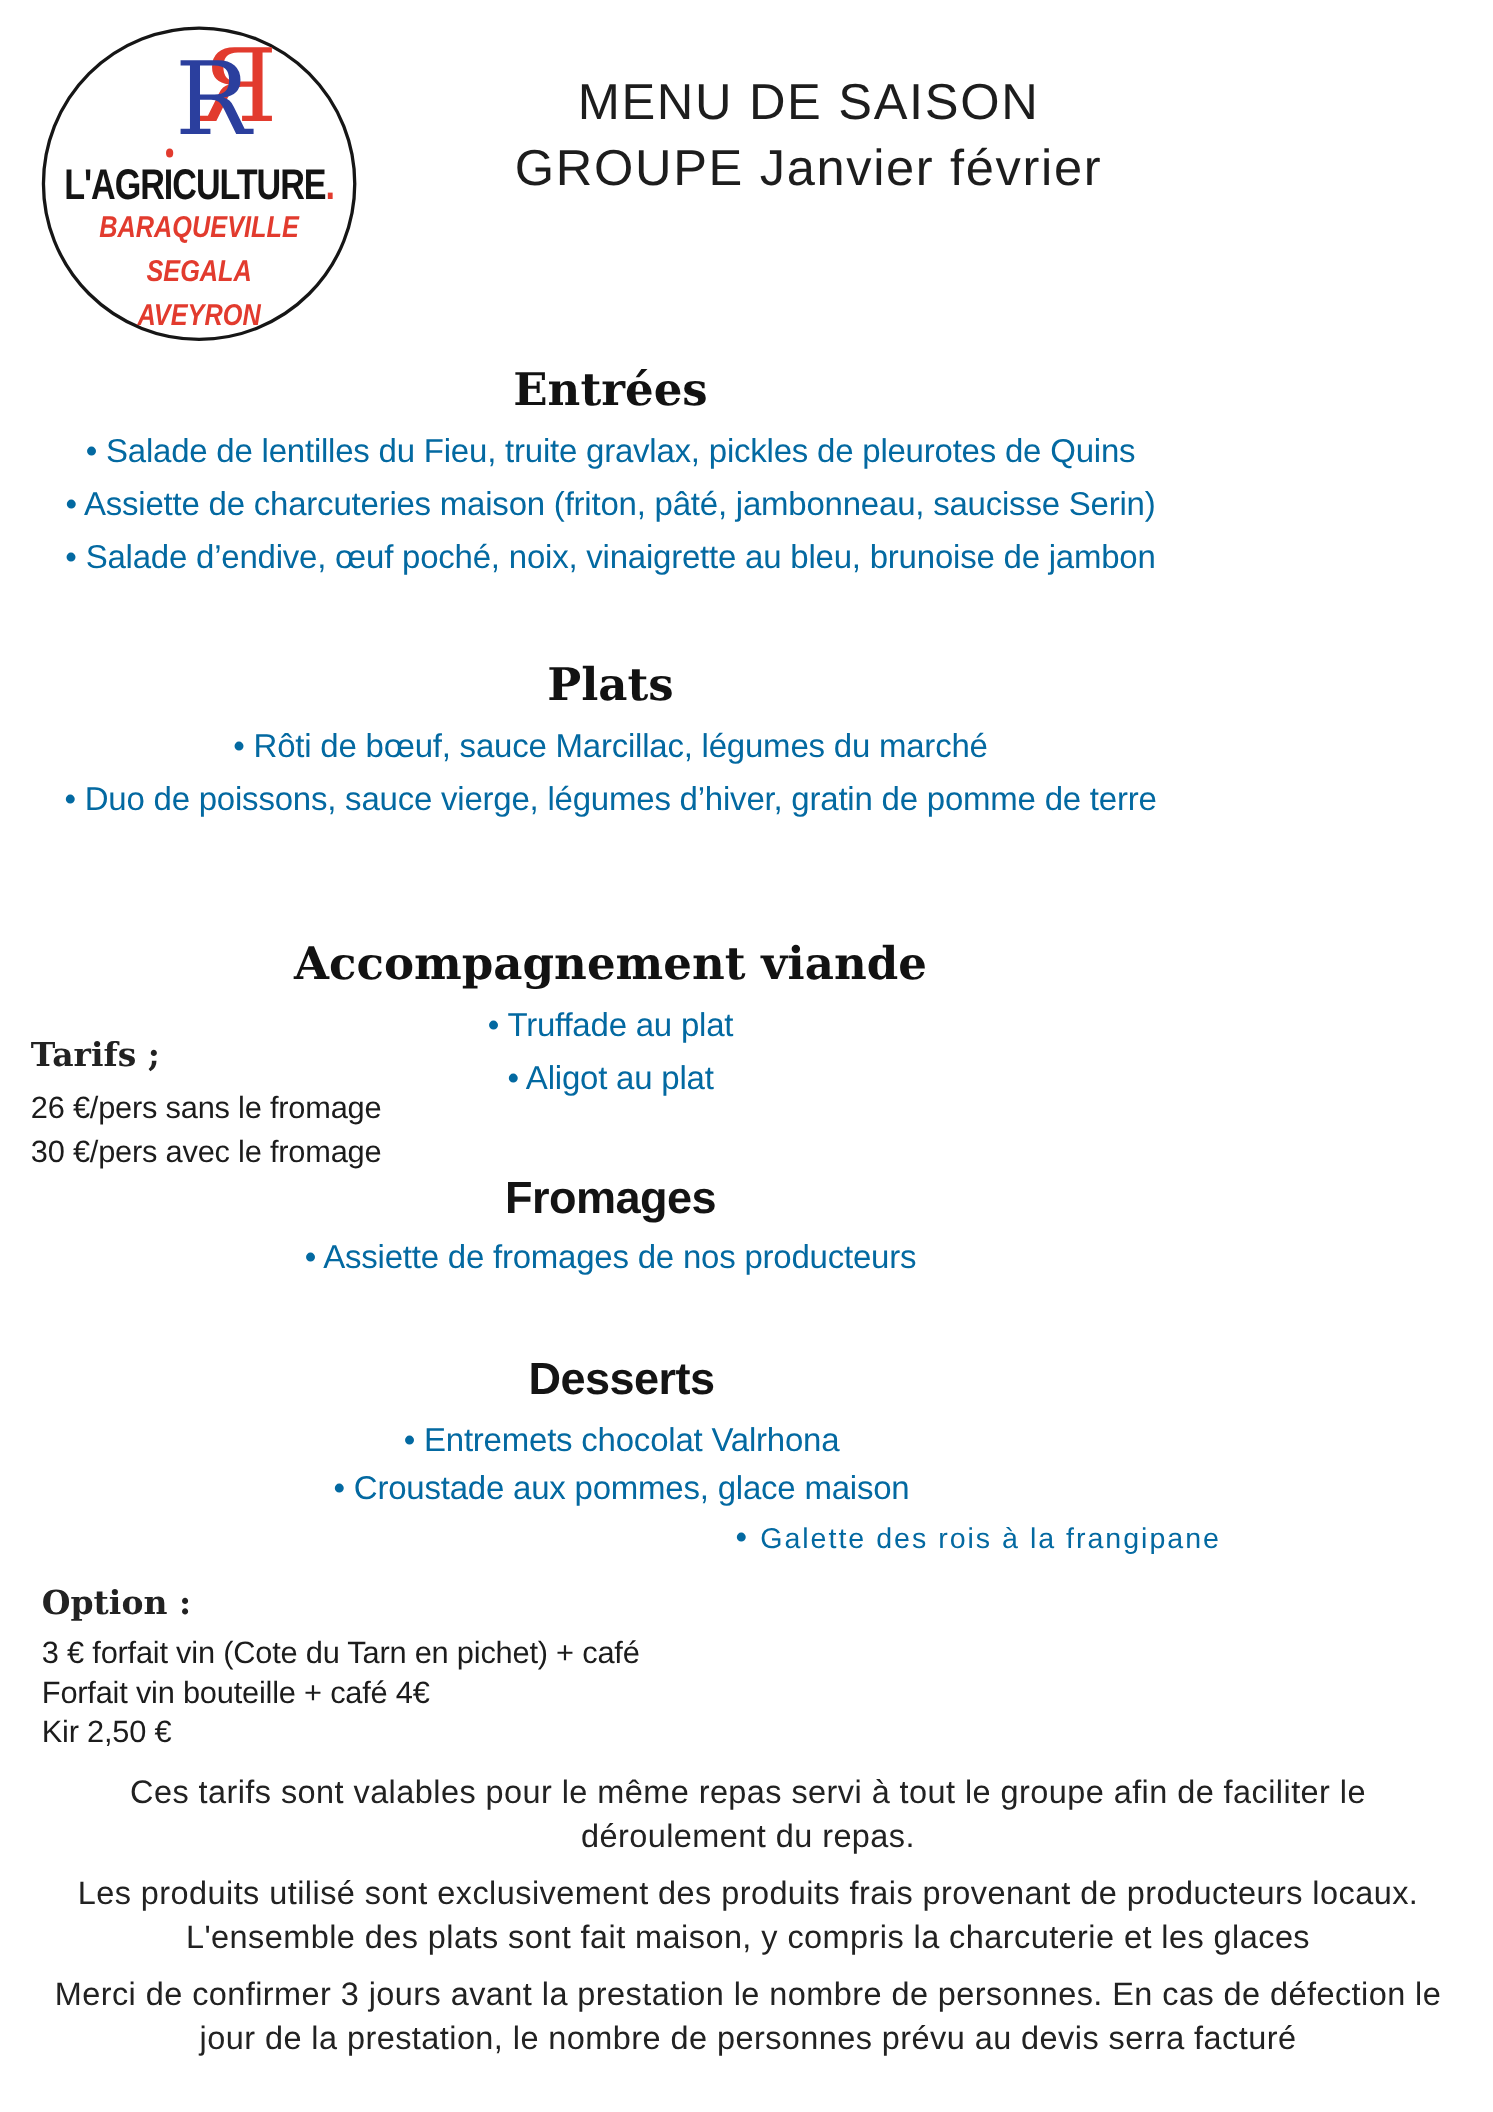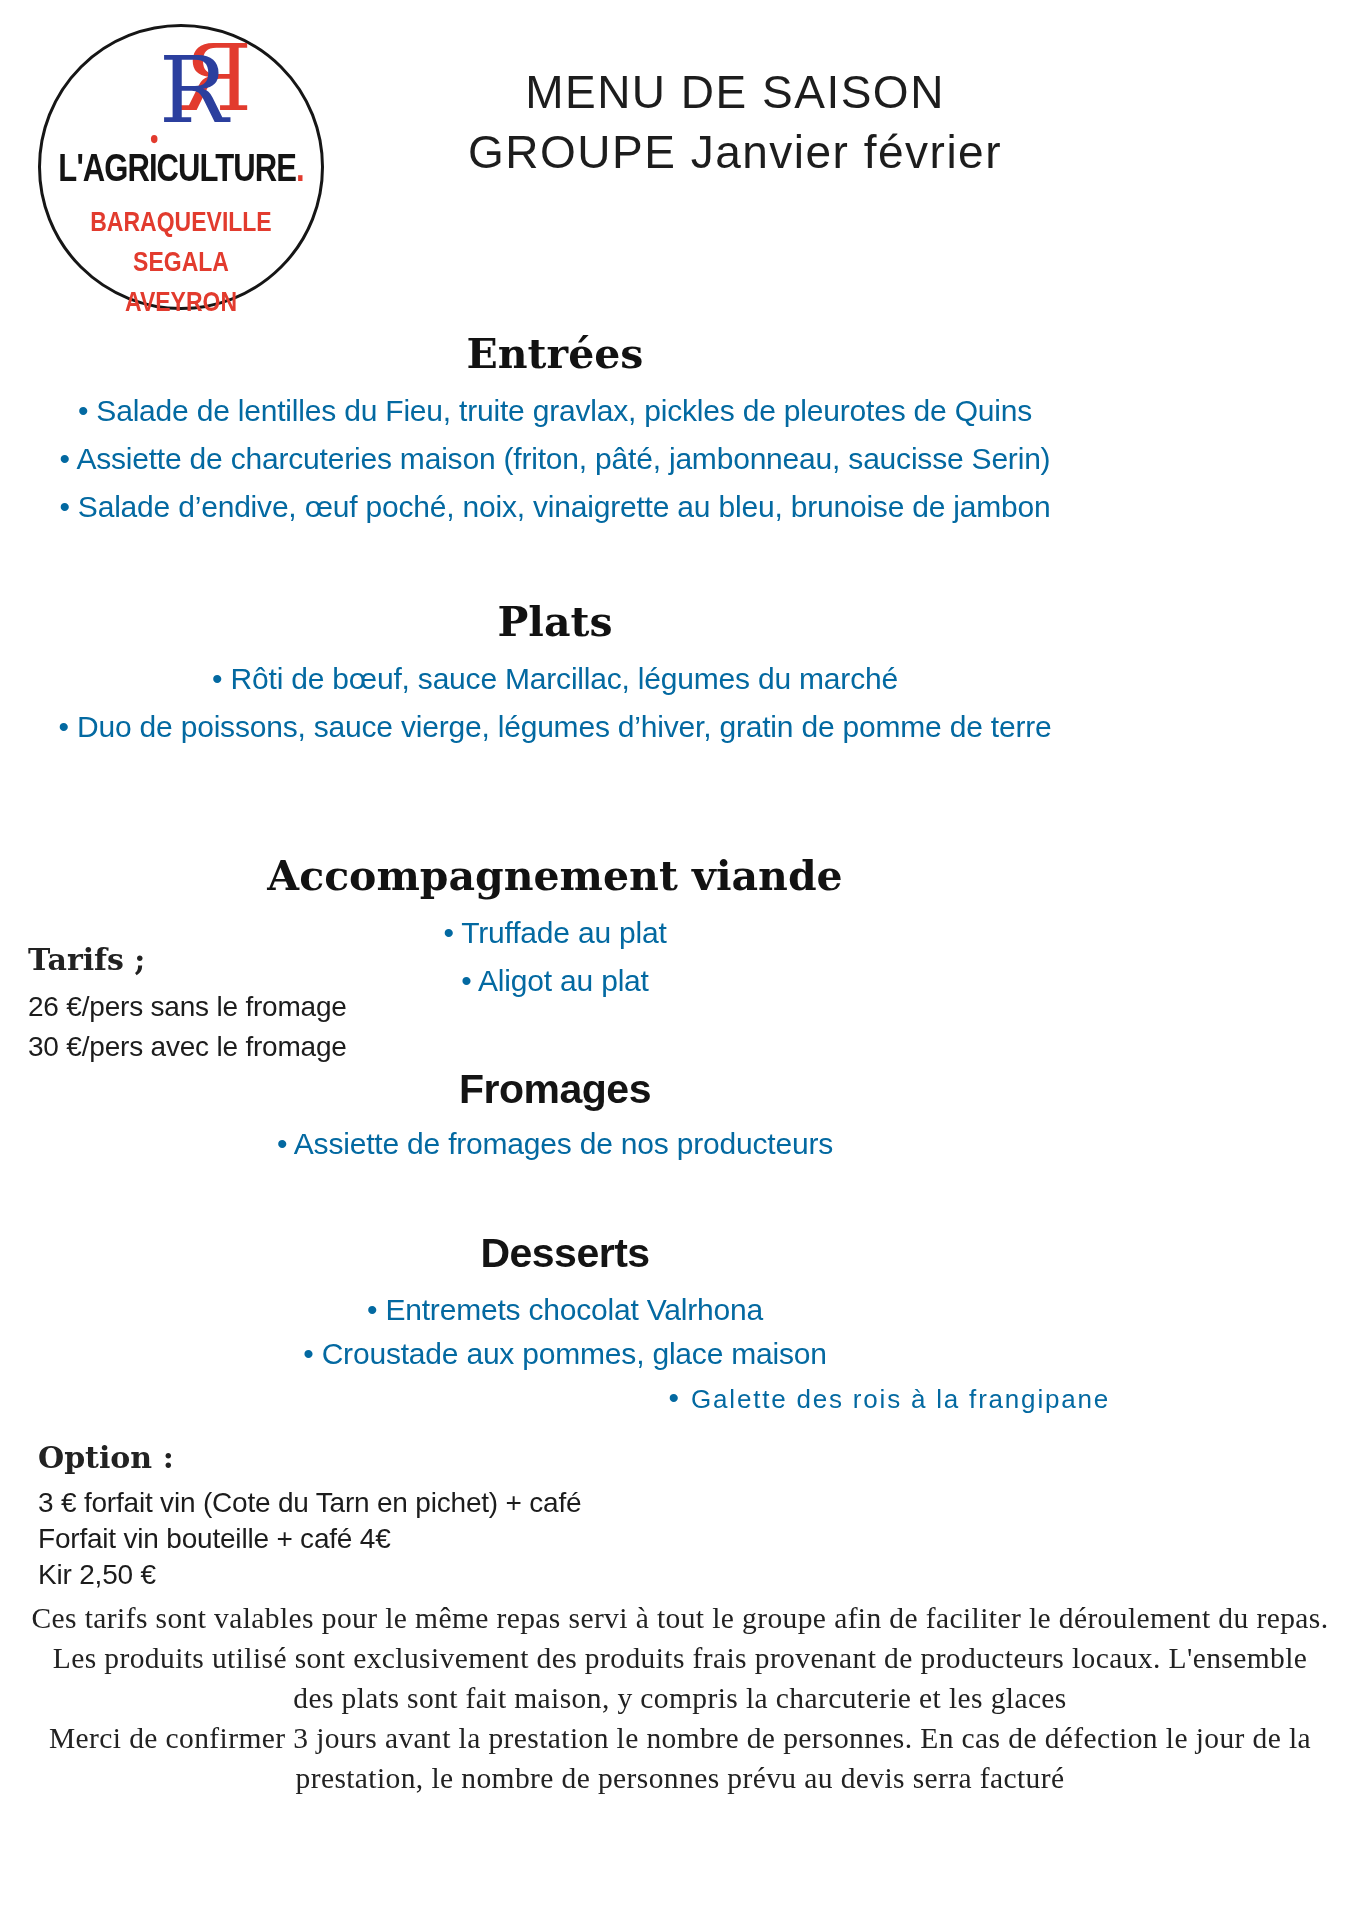--- a/index.html
+++ b/index.html
@@ -23,21 +23,21 @@
   .logo-name {
     margin-top: 10px; font-weight: 700; font-size: 33px; letter-spacing: -1px;
     color: #141414; transform: scale(0.94, 1.18); white-space: nowrap;
   }
   .logo-name .i-dot { position: relative; }
   .logo-name .i-dot::before {
     content: ""; position: absolute; left: 2px; top: -9px;
     width: 7px; height: 7px; border-radius: 50%; background: #e23b2e;
   }
   .logo-name .red-dot { color: #e23b2e; }
-  .logo-sub { margin-top: 14px; }
+  .logo-sub { margin-top: 0; font-style: italic; }
   .logo-sub div {
     color: #e23b2e; font-weight: 700; font-size: 25px; line-height: 40px;
     letter-spacing: 0px; transform: scale(0.92, 1.1);
   }
 
   
   .menu-title {
     position: absolute; left: 385px; top: 62px; width: 700px;
     text-align: center; font-weight: 300; font-size: 46px; line-height: 60px;
     letter-spacing: 1.5px; color: #1d1d1d;
@@ -83,21 +83,21 @@
     font-size: 28px; line-height: 40px; color: #1c1c1c; letter-spacing: -0.2px;
   }
   #options .side-lines div { line-height: 36px; }
 
   
   .footer {
     position: absolute; left: 30px; top: 1598px; width: 1300px;
     text-align: center; font-size: 29.5px; line-height: 40px;
     letter-spacing: 0.4px; color: #222; font-weight: 400;
   }
-  .footer p { margin: 0; font-family: Liberation Serif, serif; }
+  .footer p { margin: 12px; }
 </style>
 </head>
 <body>
 
 <div class="logo-circle">
   <div class="monogram">
     <span class="mono-red">R</span>
     <span class="mono-blue">R</span>
   </div>
   <div class="logo-name"><span>L'AGR</span><span class="i-dot">I</span><span>CULTURE</span><span class="red-dot">.</span></div>

